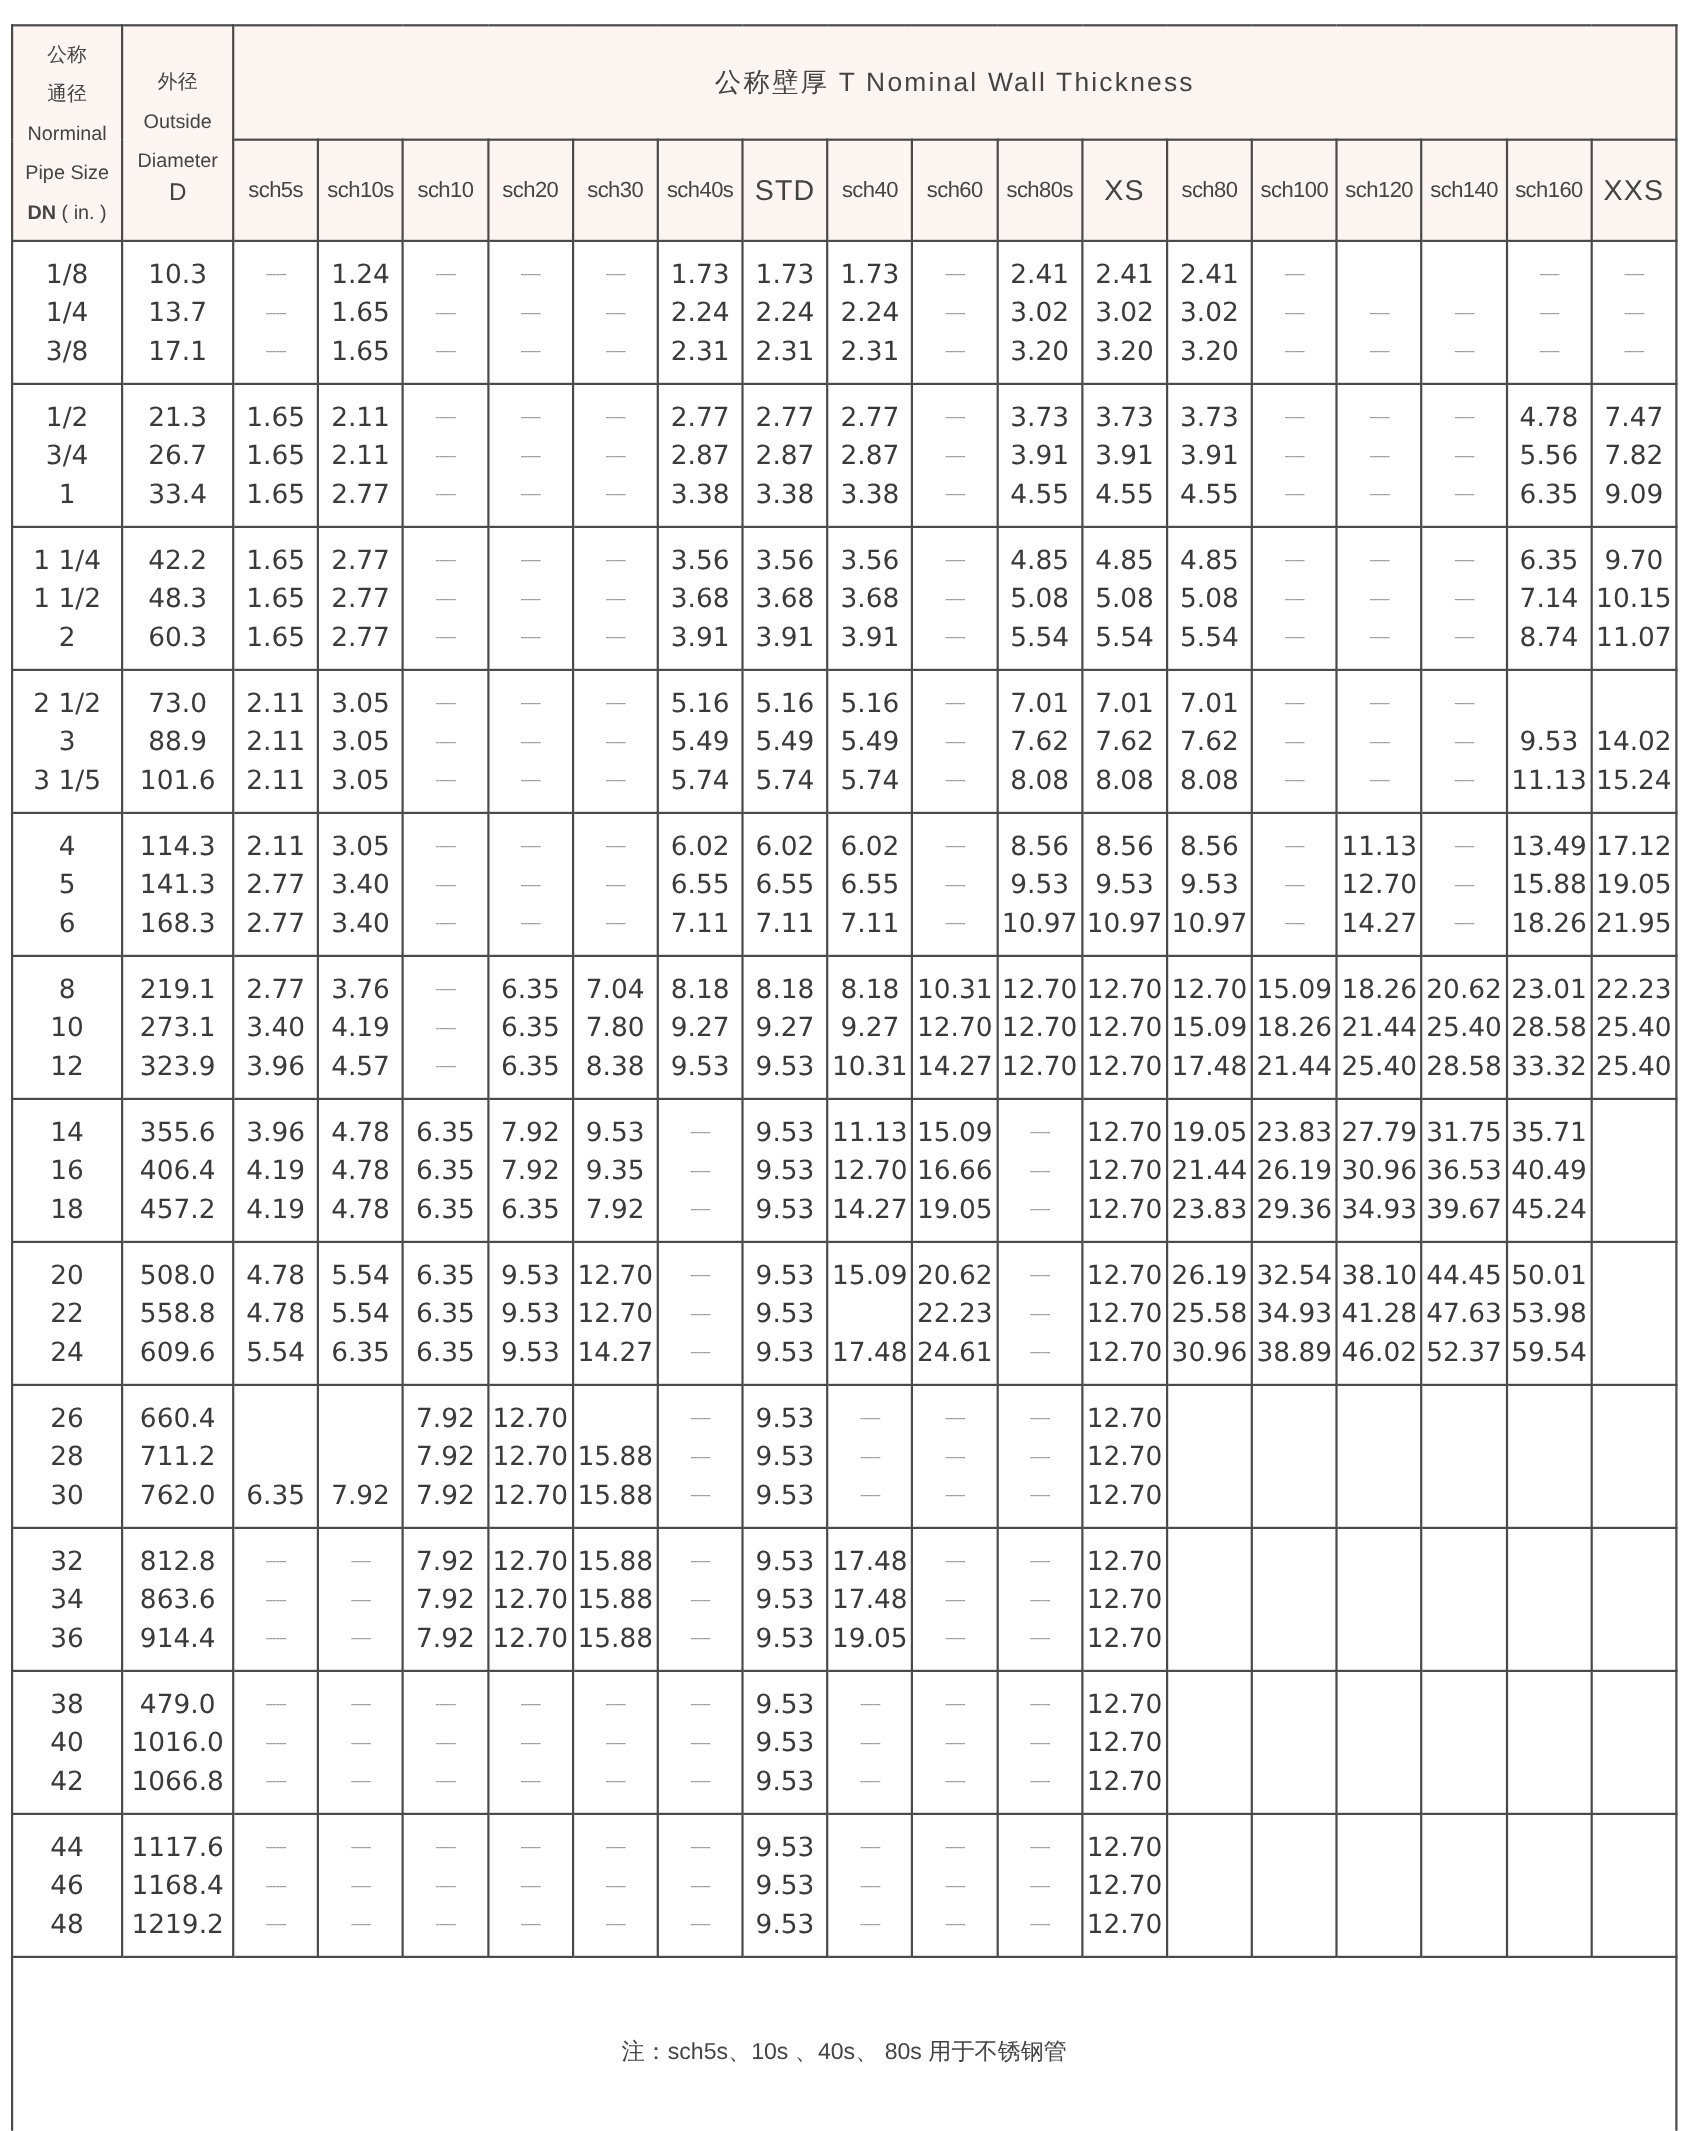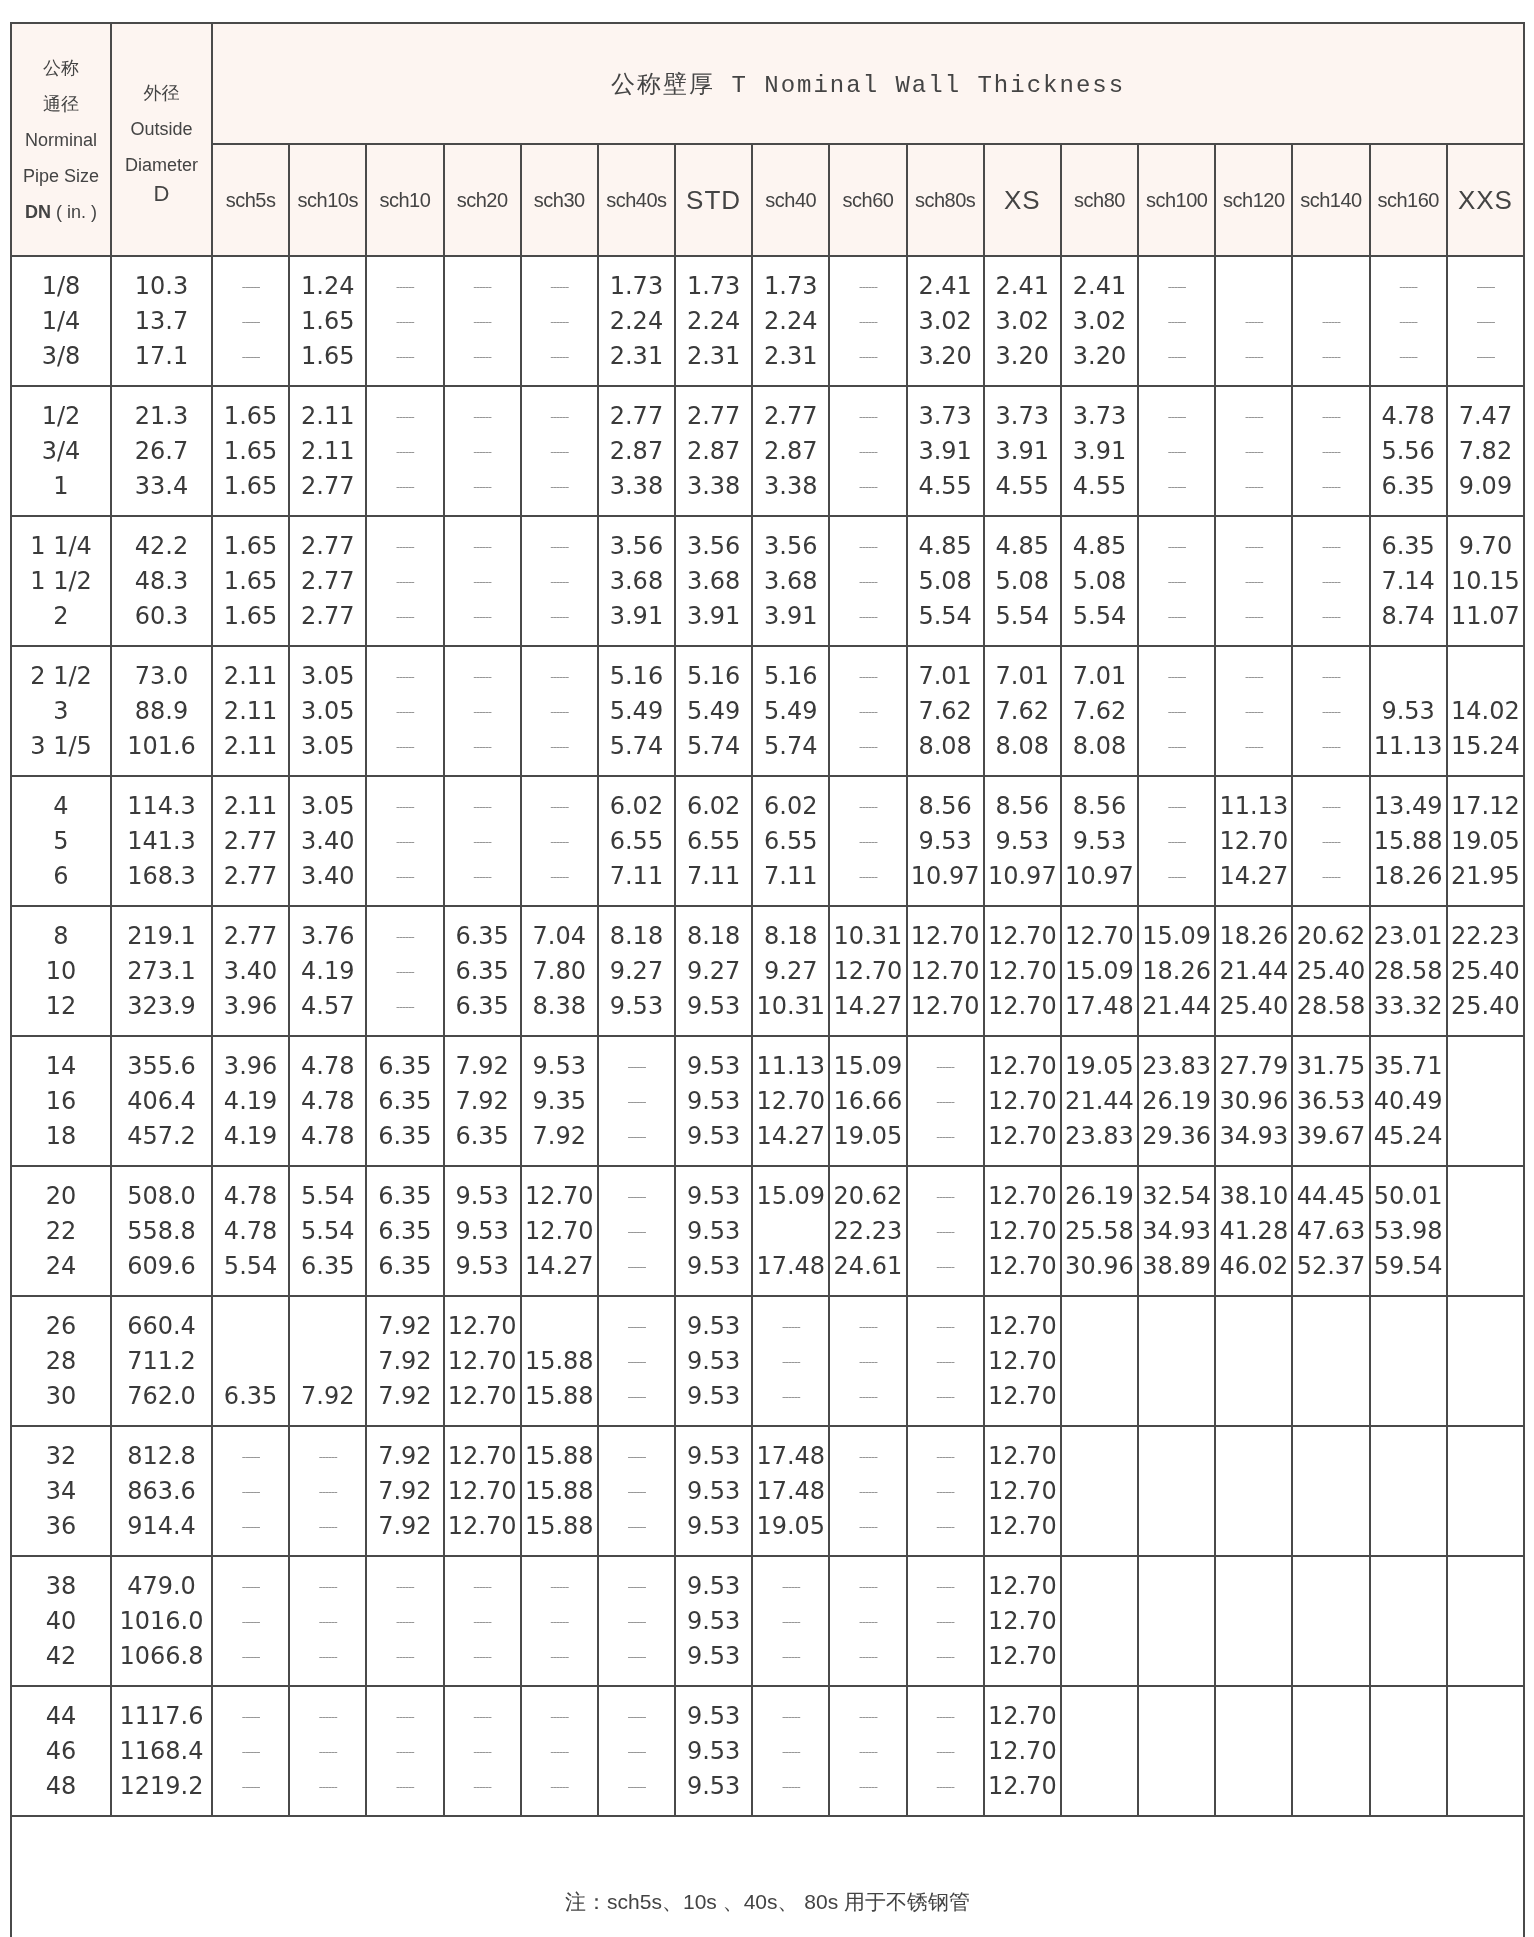--- a/index.html
+++ b/index.html
@@ -5,22 +5,22 @@
   html, body { margin:0; padding:0; background:#ffffff; }
   body { width:1534px; height:1937px; position:relative; overflow:hidden;
          font-family:"DejaVu Sans", "Liberation Sans", sans-serif; color:#333; }
   table.pipe { position:absolute; left:10px; top:22px; border-collapse:collapse;
                table-layout:fixed; width:1513px; }
   table.pipe td, table.pipe th { border:2px solid #4a4a4a; padding:0; text-align:center;
                vertical-align:middle; box-sizing:border-box; }
   th { font-weight:normal; background:#fdf5f1; color:#444; }
   th.h-dn, th.h-od { font-size:18px; line-height:36px; font-family:"Liberation Sans", sans-serif; }
   th.h-dn .dn-bold { font-weight:bold; }
-  th.h-group { height:121px; font-size:24px; letter-spacing:2px; font-family:Liberation Mono, monospace; }
-  th.h-col { height:112px; font-size:20px; font-family:"Liberation Sans", sans-serif; letter-spacing:-0.5px; }
+  th.h-group { height:104px; font-size:24px; letter-spacing:2px; font-family:Liberation Sans, sans-serif; }
+  th.h-col { height:92px; font-size:20px; font-family:"Liberation Sans", sans-serif; letter-spacing:-0.5px; }
   th.h-col.wide { font-size:26px; letter-spacing:1px;margin-left:24px; }
   td.cell { height:130px; font-size:24px; line-height:35px; color:#3a3a3a; }
   td.cell .v { display:block; height:35px; white-space:nowrap; }
   td.cell .v.dash { font-size:11px; color:#888; letter-spacing:-1px; }
   td.note { height:172px; text-align:left; padding-left:62px; font-size:21px; color:#444;
             font-family:"Liberation Sans", sans-serif; }
 </style>
 </head>
 <body>
 

